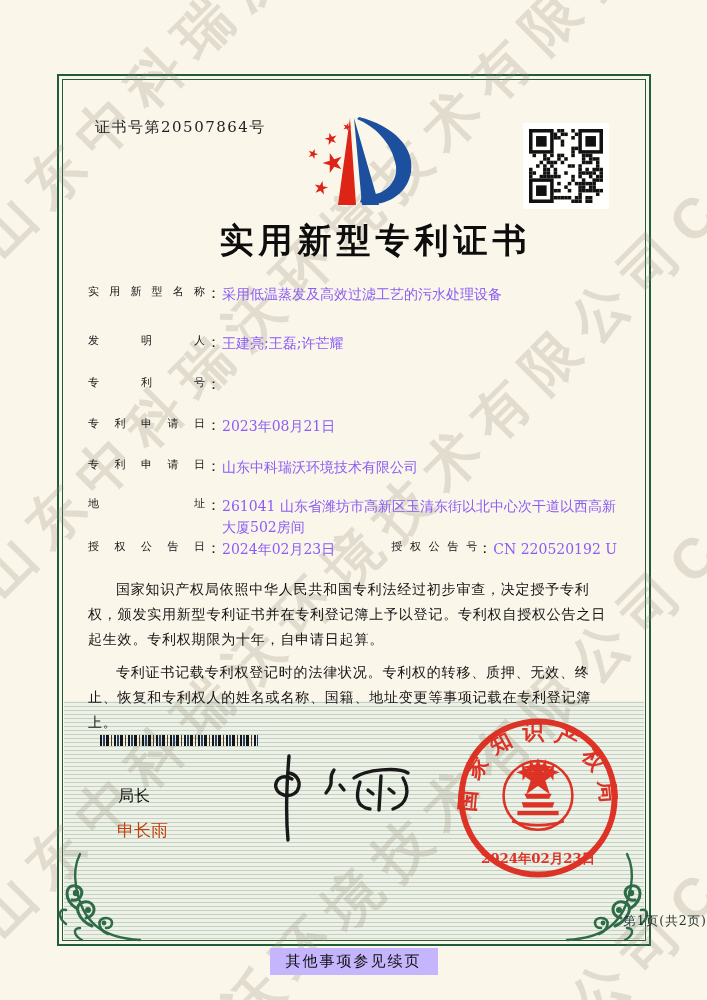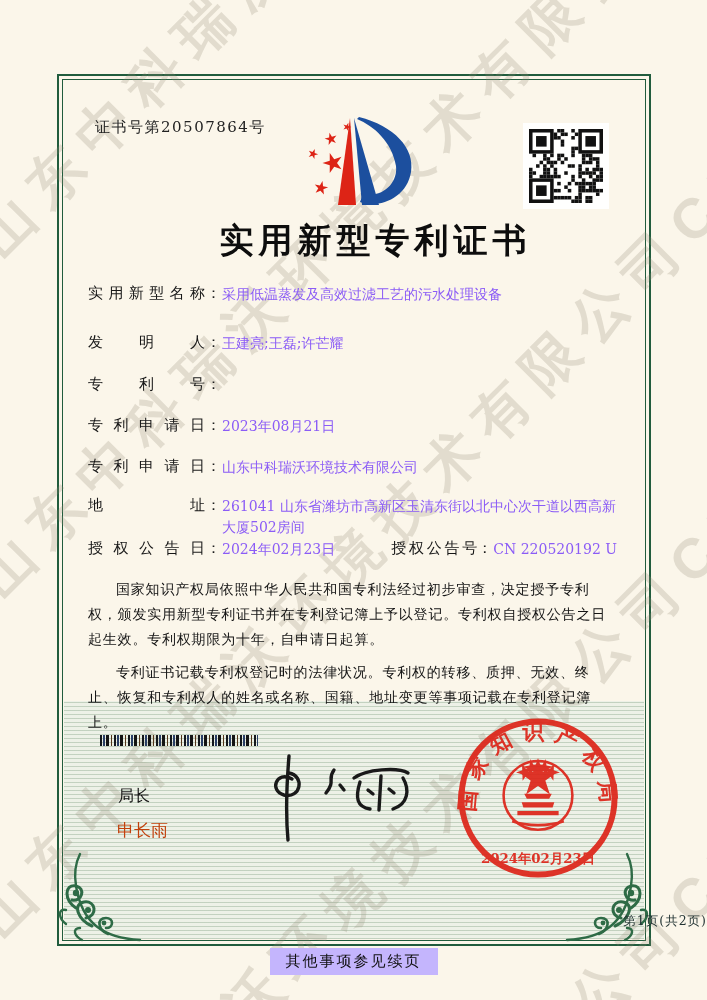--- a/index.html
+++ b/index.html
@@ -26,21 +26,21 @@
   .logo{position:absolute;z-index:3;left:302px;top:114px;width:122px;height:96px;}
   .qrbox{position:absolute;z-index:3;left:523px;top:123px;width:86px;height:86px;background:#fffffe;
          display:flex;align-items:center;justify-content:center;}
   .title{position:absolute;z-index:3;left:0;right:0;top:218px;text-align:center;
          font-size:34px;font-weight:bold;letter-spacing:5px;color:#0d0d0d;margin-left:44px;}
   
   .fields{position:absolute;z-index:3;left:88px;top:0;width:540px;}
   .frow{position:absolute;left:0;width:540px;display:flex;align-items:flex-start;}
   .frow.r-name{top:284px}.frow.r-inv{top:333px}.frow.r-pno{top:375px}
   .frow.r-fdate{top:416px}.frow.r-pat{top:457px}.frow.r-addr{top:496px}.frow.r-grant{top:539px}
-  .flabel{display:inline-block;width:118px;font-size:15px;letter-spacing:1px;
+  .flabel{display:inline-block;width:118px;font-size:11px;letter-spacing:1px;
           text-align:justify;text-align-last:justify;color:#171717;flex:none;}
   .fcolon{display:inline-block;width:16px;font-size:15px;flex:none;}
   .fvalue{font-size:14px;line-height:21px;color:#8b5cf6;}
   .grant-right{display:flex;margin-left:56px;}
   .grant-right .flabel{width:86px;letter-spacing:0;font-family:Liberation Serif, serif;}
   
   .legal{position:absolute;z-index:3;left:88px;top:577px;width:534px;
          font-size:14px;line-height:25px;letter-spacing:0.8px;color:#141414;}
   .legal p{margin:0 15px 8px 0;text-indent:2em;}
   

